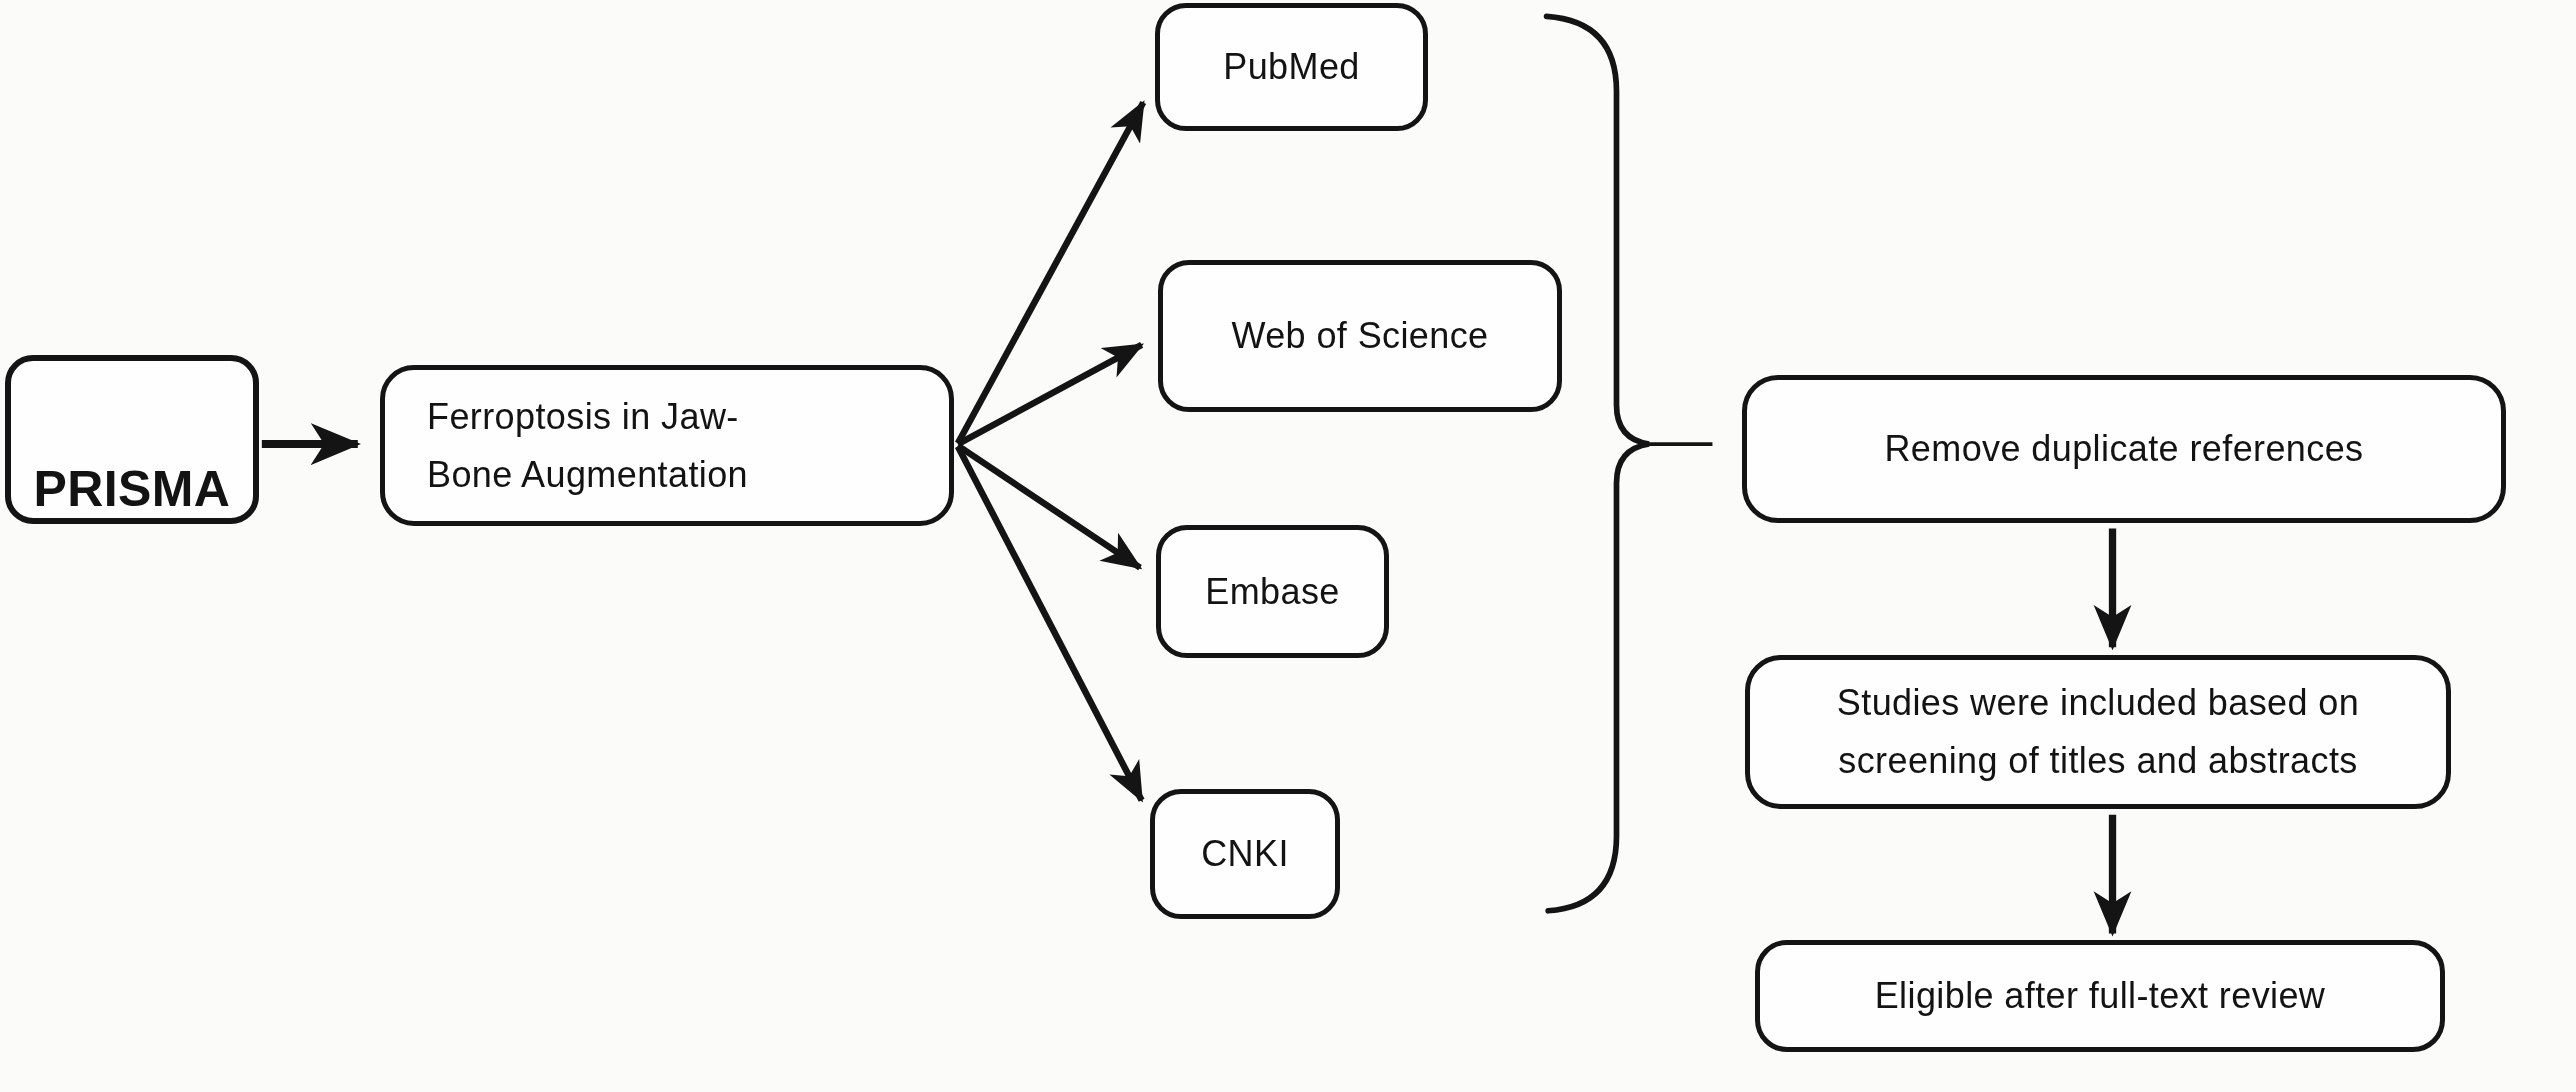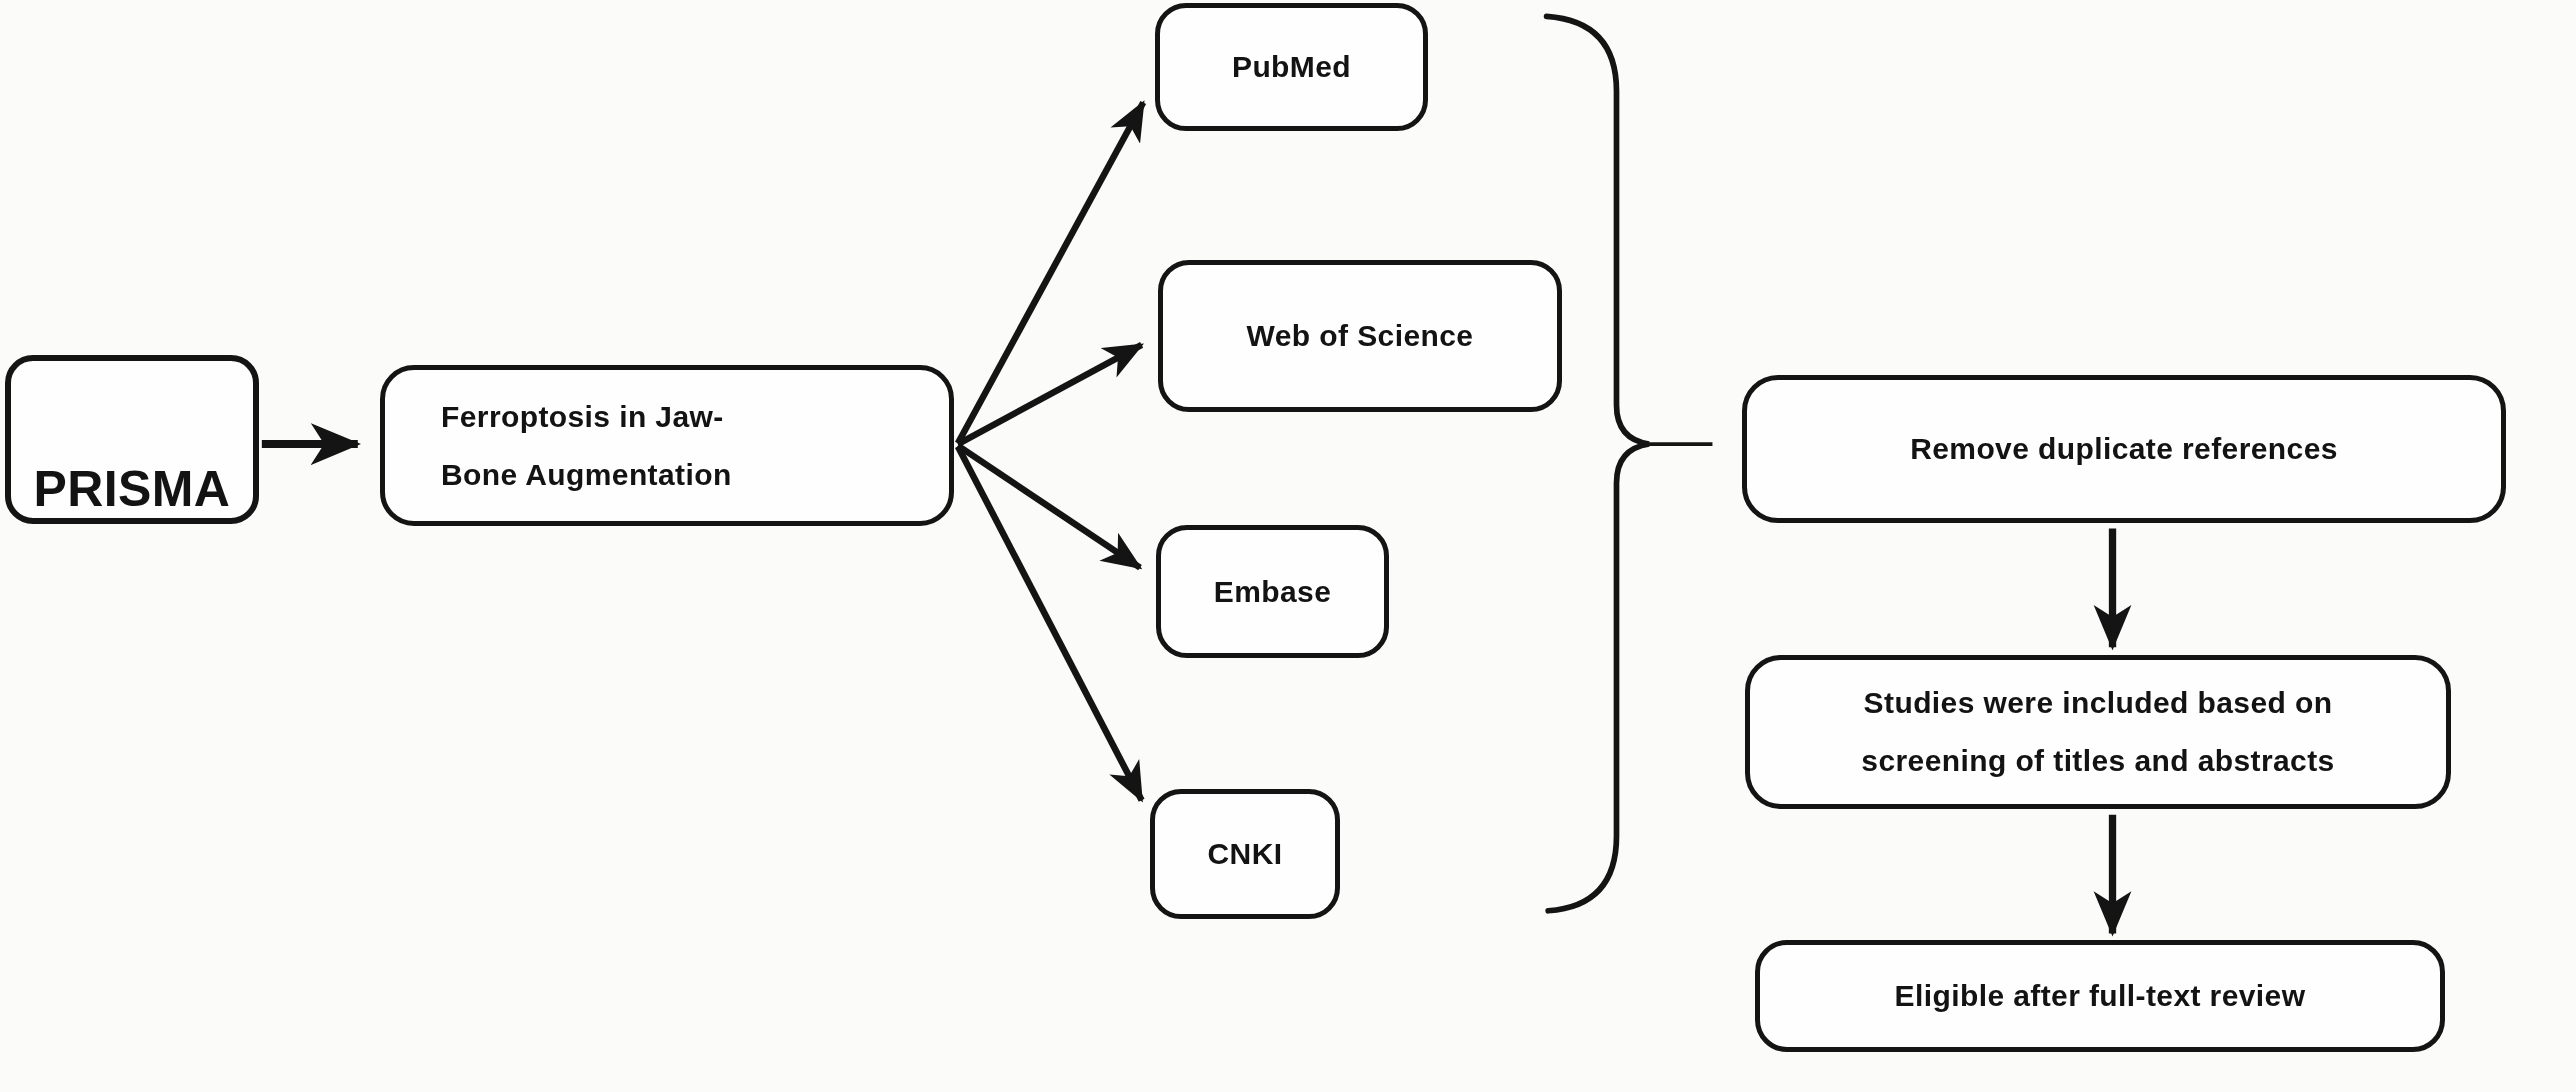--- a/index.html
+++ b/index.html
@@ -26,39 +26,38 @@
   .node {
     position: absolute;
     box-sizing: border-box;
     background: #fefefe;
     border: 5.7px solid #141414;
     display: flex;
     flex-direction: column;
     justify-content: center;
     align-items: center;
     text-align: center;
-    font-size: 30px;
+    font-size: 36px;
     line-height: 58px;
     letter-spacing: 0.4px;
     white-space: nowrap;
-    font-weight: bold;
   }
   .node .ln { display: block; }
 
   
   #n-prisma {
     left: 4.9px; top: 355px; width: 254px; height: 169px;
     border-radius: 28px; border-width: 6.5px;
     font-weight: bold; font-size: 50px; justify-content: flex-end;
   }
   #n-topic {
     left: 380px; top: 365px; width: 574px; height: 161px;
     border-radius: 34px;
     align-items: flex-start; text-align: left;
-    padding-left: 56px;
+    padding-left: 42px;
   }
   #n-pubmed {
     left: 1155px; top: 3.3px; width: 273px; height: 128px;
     border-radius: 31px;
   }
   #n-wos {
     left: 1158px; top: 260px; width: 404px; height: 152px;
     border-radius: 31px;
   }
   #n-embase {

